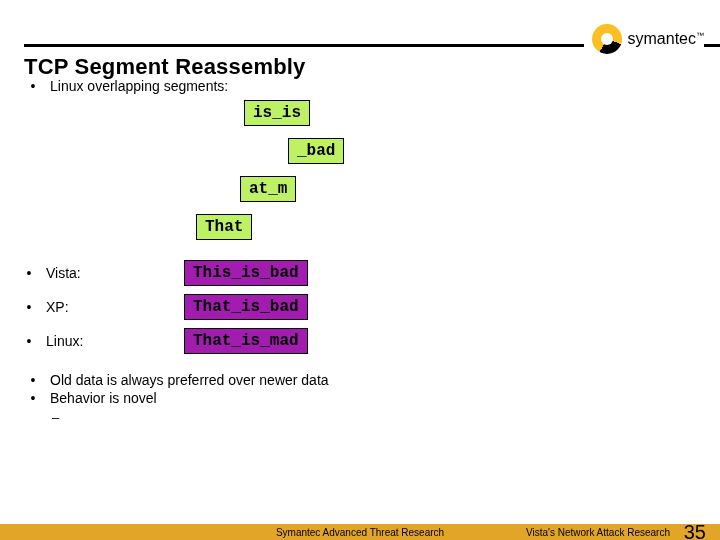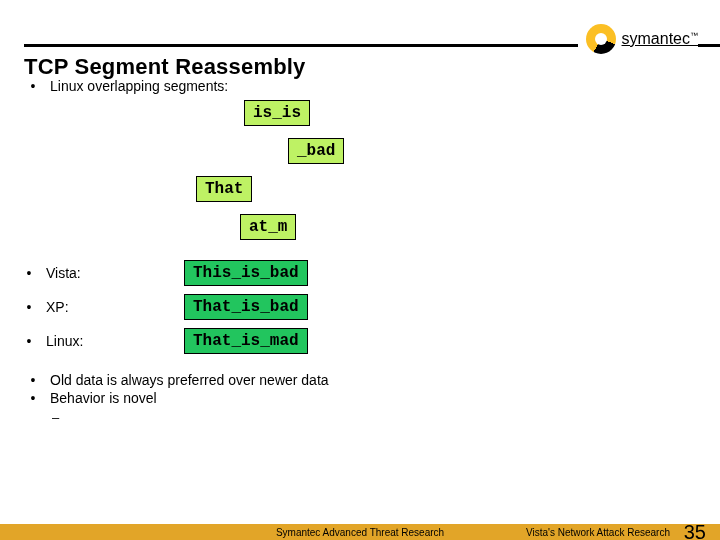--- a/index.html
+++ b/index.html
@@ -3,36 +3,36 @@
 <meta charset="utf-8">
 <style>
   * { box-sizing: border-box; margin: 0; padding: 0; }
   html, body { width: 720px; height: 540px; font-family: Arial, Helvetica, sans-serif; background: #fff; color: #000; }
   .slide { position: relative; width: 720px; height: 540px; overflow: hidden; }
 
   
   .hdr { position: absolute; top: 14px; left: 24px; right: 0; height: 48px; }
   .title { font-size: 22px; font-weight: bold; letter-spacing: 0.2px; margin-top: 40px; }
   .rule { position: absolute; top: 30px; left: 0; width: 700px; height: 3px; background: #000; }
-  .logo-wrap { position: absolute; top: 10px; right: 22px; display: flex; align-items: center; gap: 6px; background: #fff; padding-left: 8px; text-decoration: underline; }
+  .logo-wrap { position: absolute; top: 10px; right: 16px; display: flex; align-items: center; gap: 6px; background: #fff; padding-left: 8px; }
   .logo-ring { width: 30px; height: 30px; border-radius: 50%; background: conic-gradient(from 210deg, #fbbf24 0deg 260deg, #000 260deg 360deg); position: relative; }
   .logo-ring::after { content: ""; position: absolute; inset: 9px; border-radius: 50%; background: #fff; }
   .logo-text { font-size: 16px; color: #000; }
   .logo-tm { font-size: 8px; vertical-align: super; }
 
   
   .body { position: absolute; top: 78px; left: 24px; right: 24px; font-size: 14px; }
   .bullet { display: flex; gap: 12px; margin-bottom: 2px; }
   .bmark { width: 10px; text-align: center; }
   .indent1 { margin-left: 4px; }
 
   
   .segrow { position: relative; height: 32px; margin-top: 6px; }
   .seg { position: absolute; background: #bef264; border: 1px solid #000; padding: 3px 8px; font-family: "Courier New", monospace; font-weight: bold; font-size: 16px; }
-  .seglbl { position: absolute; background: #22c55e; border: 1px solid #000; padding: 3px 8px; font-family: "Courier New", monospace; font-weight: bold; font-size: 16px; }
+  .seglbl { position: absolute; background: #a21caf; border: 1px solid #000; padding: 3px 8px; font-family: "Courier New", monospace; font-weight: bold; font-size: 16px; }
 
   
   .resrow { display: flex; align-items: center; height: 34px; }
   .reslbl { display: flex; gap: 12px; width: 160px; font-size: 14px; }
 
   
   .foot { margin-top: 14px; }
   .sub { display: flex; gap: 10px; margin-left: 28px; font-size: 13px; margin-top: 4px; }
 
   
@@ -64,24 +64,24 @@
       <span>Linux overlapping segments:</span>
     </div>
 
     <div class="segrow">
       <div class="seg" style="left:220px">is_is</div>
     </div>
     <div class="segrow">
       <div class="seg" style="left:264px">_bad</div>
     </div>
     <div class="segrow">
-      <div class="seg" style="left:172px">That</div>
+      <div class="seg" style="left:216px">at_m</div>
     </div>
     <div class="segrow">
-      <div class="seg" style="left:216px">at_m</div>
+      <div class="seg" style="left:172px">That</div>
     </div>
 
     <div style="height:10px"></div>
 
     <div class="resrow">
       <div class="reslbl">
         <span class="bmark">•</span>
         <span>Vista:</span>
       </div>
       <div class="seglbl" style="position:static">This_is_bad</div>

